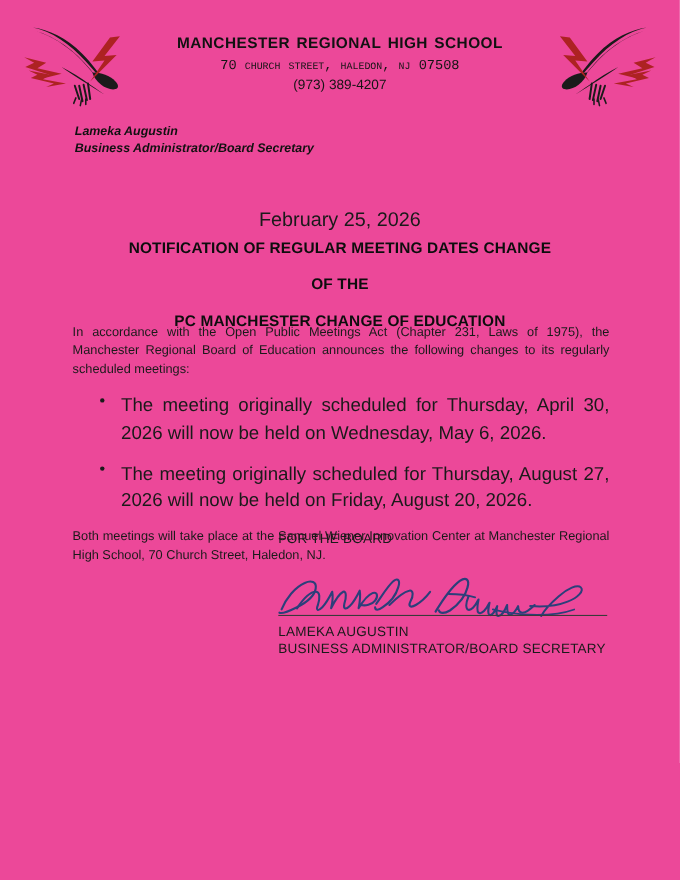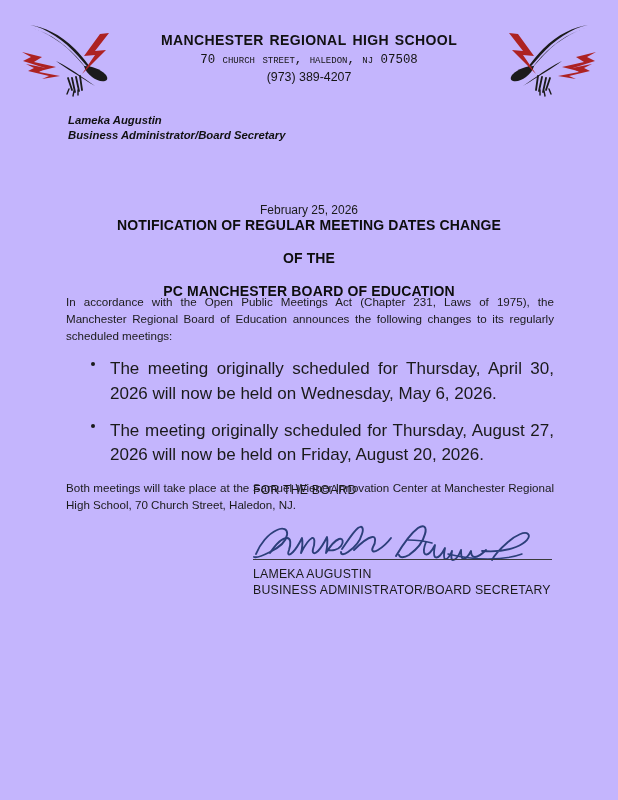--- a/index.html
+++ b/index.html
@@ -15,21 +15,21 @@
     position: relative;
     font-family: "Liberation Sans", sans-serif;
     color: #1a1a1a;
     overflow: hidden;
   }
 
   .page {
     position: relative;
     width: 618px;
     height: 800px;
-    background: #c4b5fd;
+    background: #ec4899;
   }
 
   
   .letterhead {
     position: relative;
     height: 108px;
   }
   .logo {
     position: absolute;
     top: 14px;
@@ -88,23 +88,23 @@
     font-size: 11.3px;
     line-height: 1.32;
     color: #111;
   }
 
   
   .doc-date {
     position: absolute;
     left: 0;
     right: 0;
-    top: 203px;
+    top: 189px;
     text-align: center;
-    font-size: 12px;
+    font-size: 18px;
     color: #1a1a1a;
   }
 
   
   .titles {
     position: absolute;
     left: 0;
     right: 0;
     top: 217px;
     text-align: center;
@@ -267,21 +267,21 @@
   <div class="sender">
     <div>Lameka Augustin</div>
     <div>Business Administrator/Board Secretary</div>
   </div>
 
   <div class="doc-date">February 25, 2026</div>
 
   <div class="titles">
     <div class="title-line">NOTIFICATION OF REGULAR MEETING DATES CHANGE</div>
     <div class="title-line">OF THE</div>
-    <div class="title-line">PC MANCHESTER BOARD OF EDUCATION</div>
+    <div class="title-line">PC MANCHESTER CHANGE OF EDUCATION</div>
   </div>
 
   <div class="body-area">
     <p class="para">In accordance with the Open Public Meetings Act (Chapter 231, Laws of 1975), the Manchester Regional Board of Education announces the following changes to its regularly scheduled meetings:</p>
 
     <ul class="bullets">
       <li>
         <span class="bullet-dot"></span>
         <span>The meeting originally scheduled for Thursday, April 30, 2026 will now be held on Wednesday, May 6, 2026.</span>
       </li>

